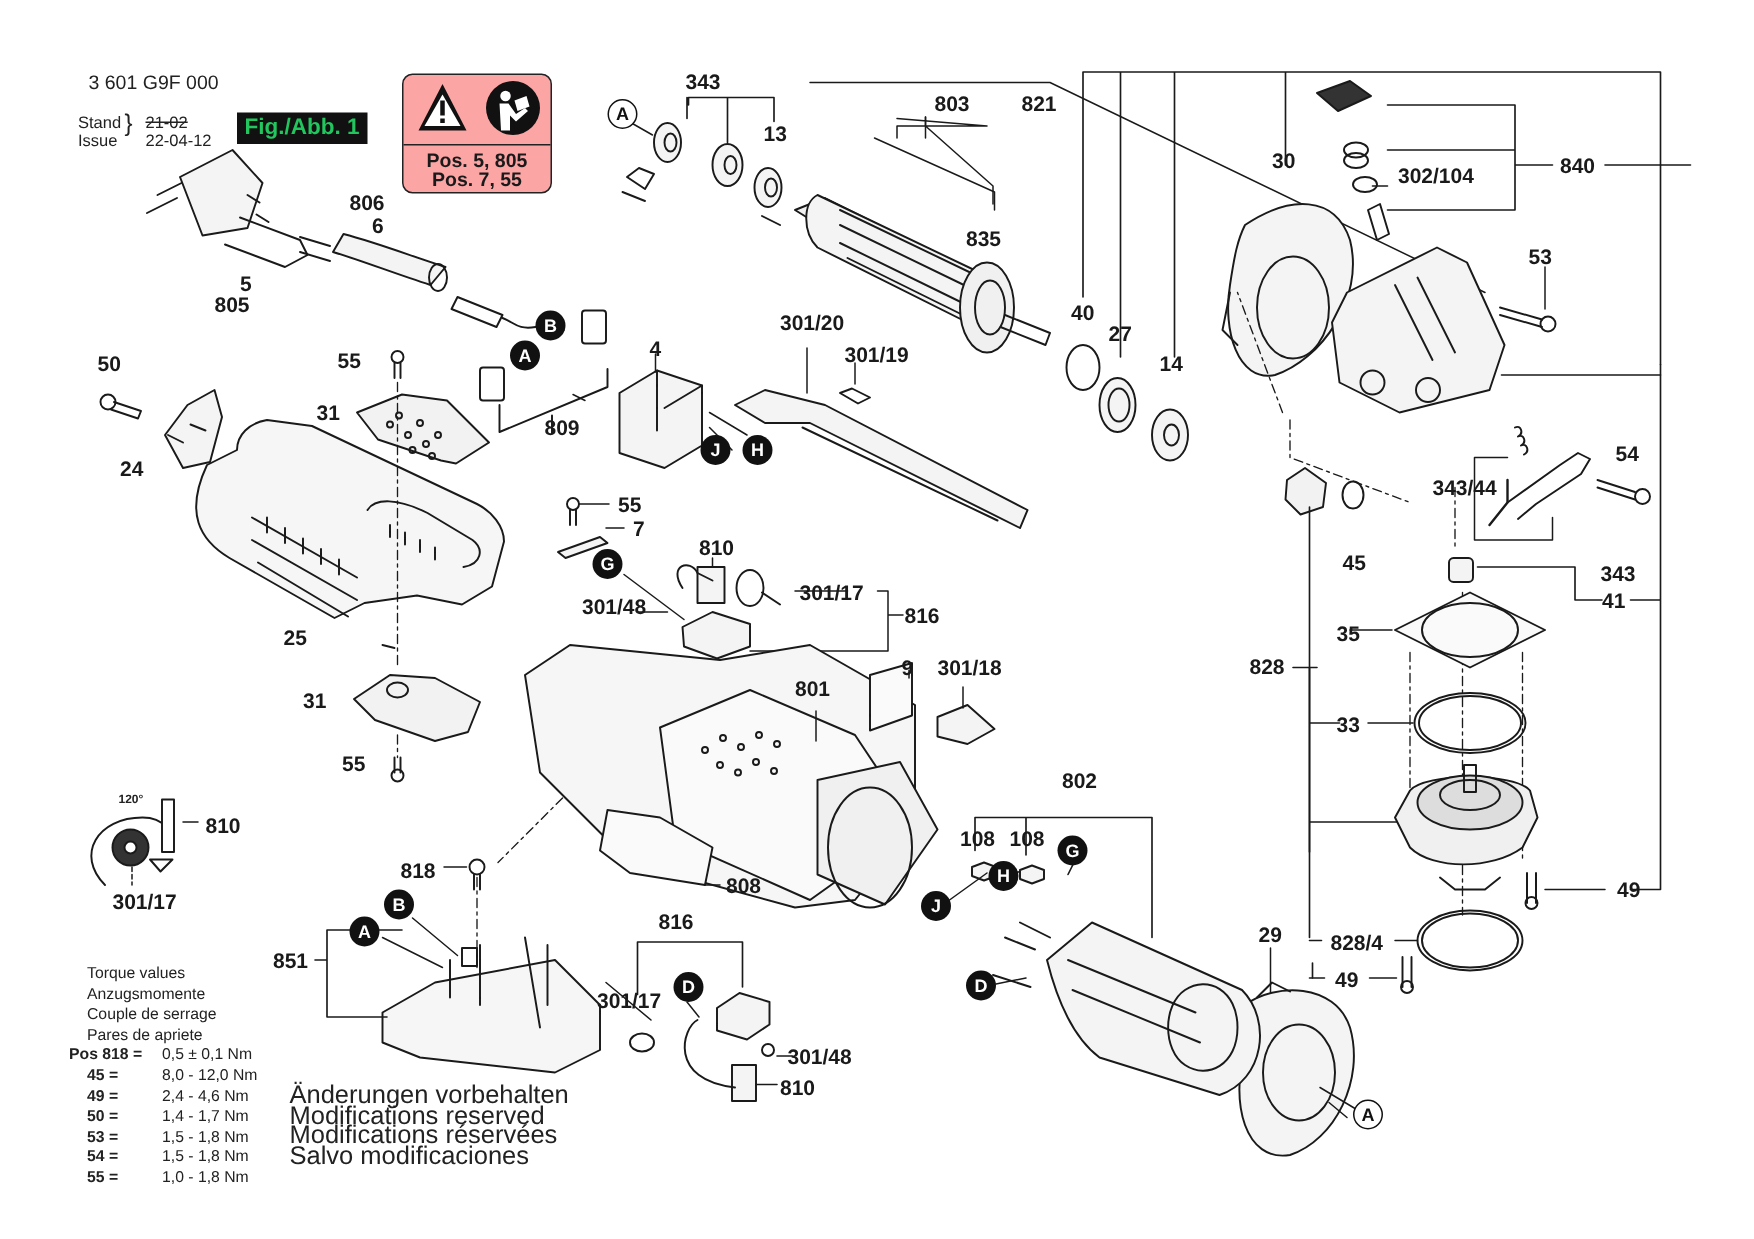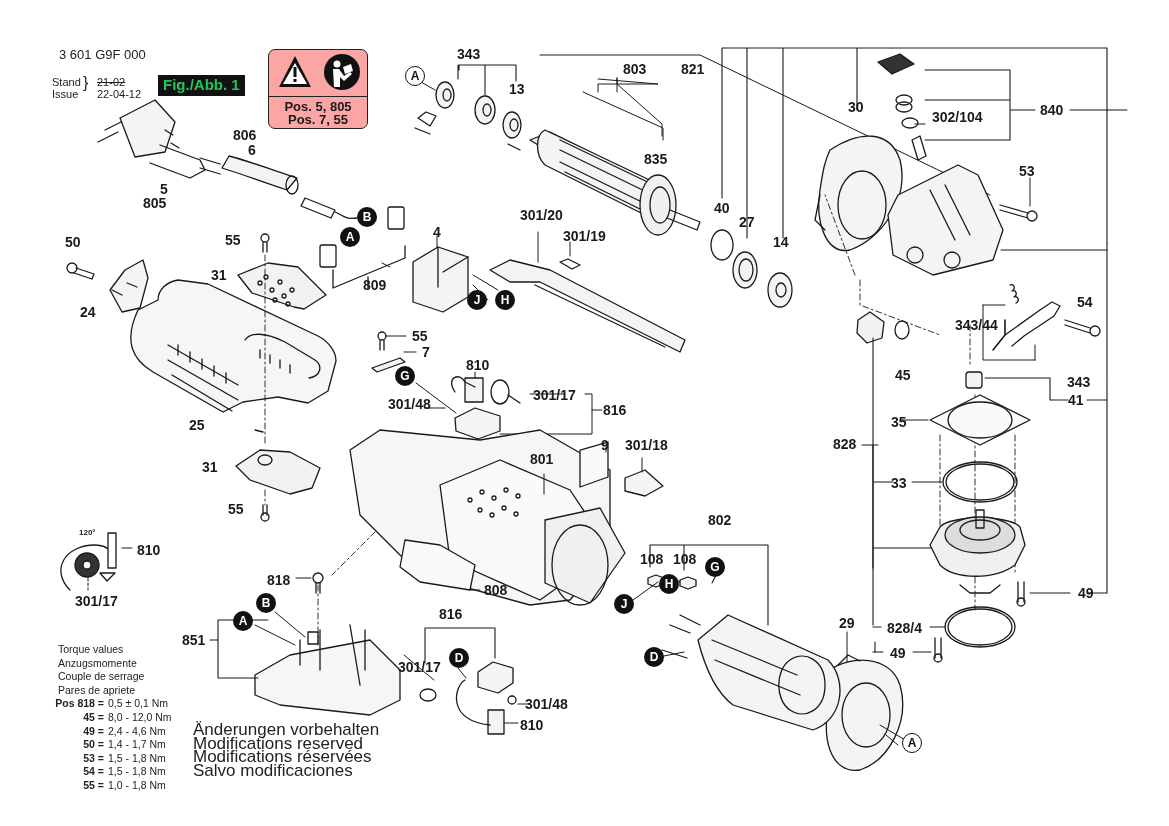--- a/index.html
+++ b/index.html
@@ -15,21 +15,21 @@
           border: 1.5px solid #222; border-radius: 7px; background: #fca5a5; }
   .warn .pos { position: absolute; left: 0; width: 100%; text-align: center;
                font-weight: bold; font-size: 13px; line-height: 1; }
   .warn .divider { position: absolute; left: 0; top: 46px; width: 100%; border-top: 1.5px solid #222; }
   .circ { position: absolute; width: 20px; height: 20px; border-radius: 50%;
           background: #111; color: #fff; font-weight: bold; font-size: 12px;
           text-align: center; line-height: 20px; }
   .circ.open { background: #fff; color: #111; border: 1.3px solid #111; width: 18px; height: 18px; line-height: 18px; }
   .torque { position: absolute; left: 58px; top: 643px; font-size: 10.5px; line-height: 13.6px; color: #222; }
   .torque .row { display: flex; }
-  .torque .k { width: 46px; text-align: right; font-weight: bold; padding-right: 4px; }
+  .torque .k { width: 46px; text-align: left; font-weight: bold; padding-right: 4px; }
   .torque .k.first { width: 58px; margin-left: -12px; }
   .torque .v { }
   .mods { position: absolute; left: 193px; top: 723px; font-size: 17px; line-height: 13.7px; color: #222; }
 </style>
 </head>
 <body>
 
 <svg id="canvas" viewBox="0 0 1169 826" xmlns="http://www.w3.org/2000/svg">
   <g fill="none" stroke="#1a1a1a" stroke-width="1.3" stroke-linejoin="round" stroke-linecap="round">
 

